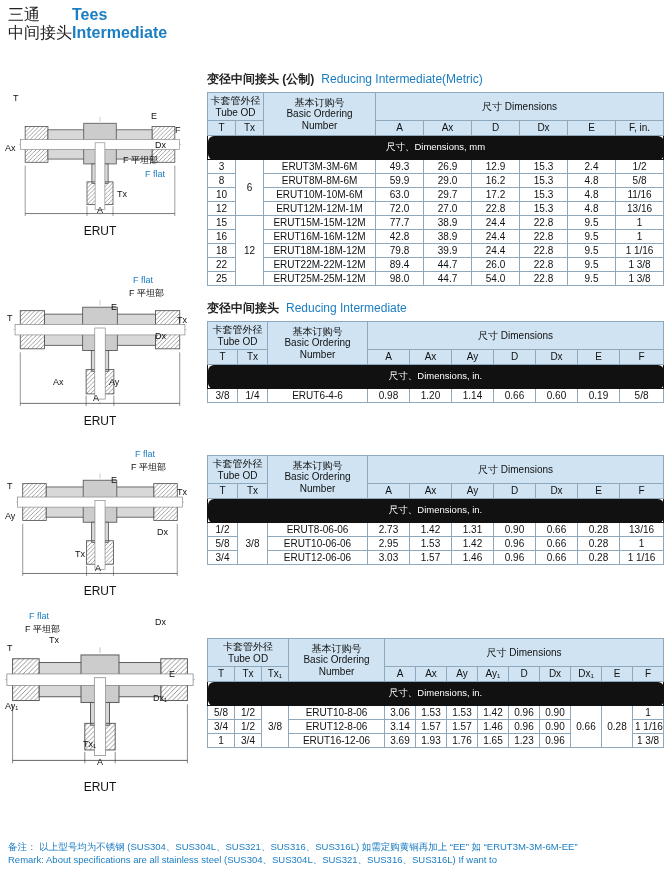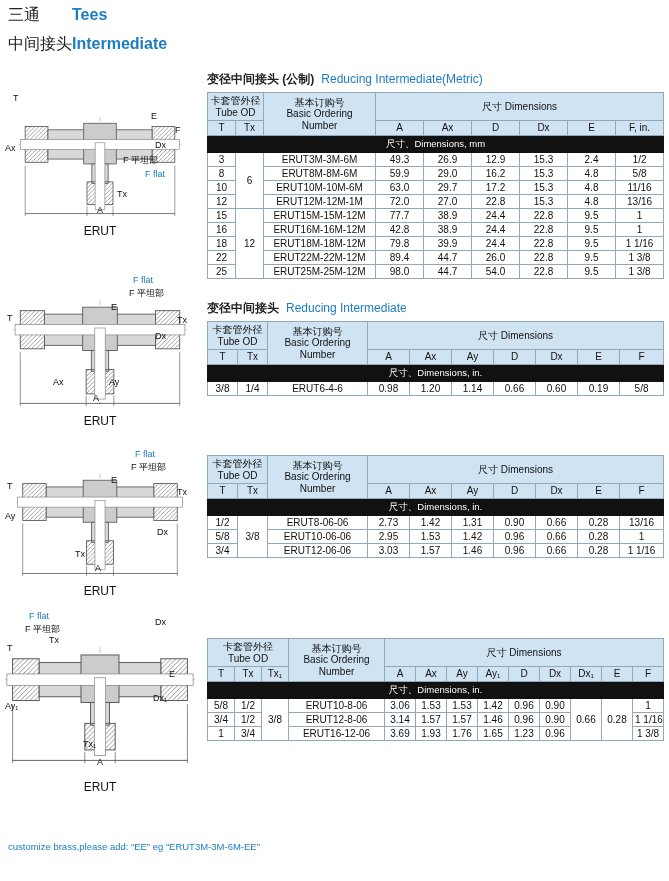--- a/index.html
+++ b/index.html
@@ -27,21 +27,21 @@
 
   
   table{border-collapse:collapse;table-layout:fixed;width:456px;font-size:10px;}
   th,td{
     border:1px solid #8fa8bc;text-align:center;vertical-align:middle;
     padding:0 2px;height:14px;overflow:hidden;white-space:nowrap;font-weight:normal;
   }
   thead th{background:var(--header-bg);line-height:1.15;}
   thead tr.h1 th{height:28px;}
   thead tr.h2 th{height:15px;}
-  tr.band th{background:var(--band-bg);color:#ffffff;border-color:var(--band-bg);height:17px;font-size:9.5px;}
+  tr.band th{background:var(--band-bg);color:#ffffff;border-color:var(--band-bg);height:24px;font-size:9.5px;border-radius:6px;}
   tbody td{background:#ffffff;}
 
   
   .diagram{width:200px;}
   .dlabel{position:absolute;font-size:9px;color:#111;white-space:nowrap;line-height:1;}
   .dlabel.blue{color:var(--accent);}
   .dcap{font-size:12px;color:#111;text-align:center;width:190px;margin-top:4px;}
 
   
   .remark{font-size:9.5px;line-height:1.4;color:var(--accent);width:655px;}
@@ -71,21 +71,21 @@
       <line x1="84" y1="138" x2="84" y2="150" stroke="#333" stroke-width="0.6"></line>
       <line x1="116" y1="138" x2="116" y2="150" stroke="#333" stroke-width="0.6"></line>
     </g>
   </defs>
 </svg>
 
 <div class="abs" style="left:8px;top:6px">
   <div class="pg-line">
     <span class="cn">三通</span><span class="en">Tees</span>
   </div>
-  <div class="pg-line" style="margin-top:11px">
+  <div class="pg-line" style="">
     <span class="cn">中间接头</span><span class="en">Intermediate</span>
   </div>
 </div>
 
 <div class="diagram abs" style="left:5px;top:94px">
   <svg width="190" height="122" viewBox="0 0 200 150">
       <use href="#tee"></use>
     </svg>
   <span class="dlabel" style="left:8px;top:0px">T</span>
   <span class="dlabel" style="left:0px;top:50px">Ax</span>
@@ -481,14 +481,15 @@
         <td>1.76</td>
         <td>1.65</td>
         <td>1.23</td>
         <td>0.96</td>
         <td>1 3/8</td>
       </tr>
     </tbody>
 </table>
 
 <div class="abs remark" style="left:8px;top:840px">
-  <div>customize brass,please add: “EE” eg “ERUT3M-3M-6M-EE”</div>
+  <div>备注： 以上型号均为不锈钢 (SUS304、SUS304L、SUS321、SUS316、SUS316L) 如需定购黄铜再加上 “EE” 如 “ERUT3M-3M-6M-EE”</div>
+  <div>Remark:  About specifications are all stainless steel (SUS304、SUS304L、SUS321、SUS316、SUS316L) If want to</div>
 </div>
 
 </body></html>

